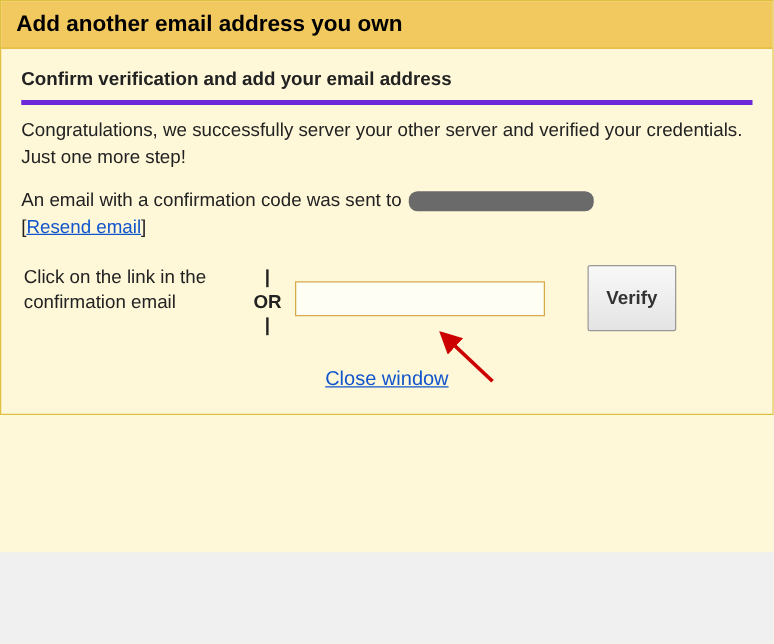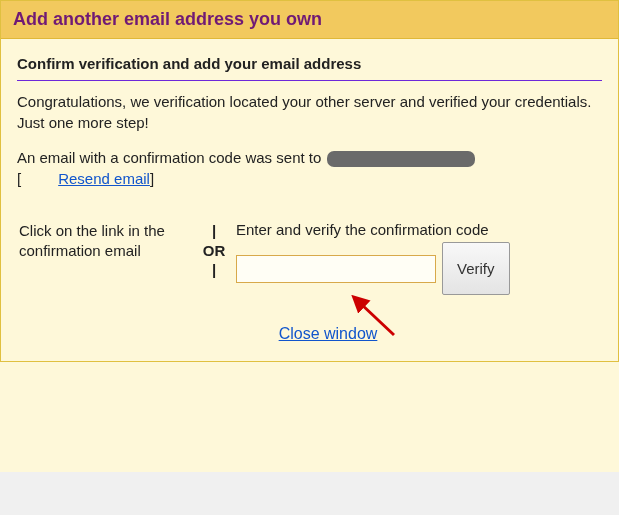--- a/index.html
+++ b/index.html
@@ -14,59 +14,58 @@
       border: 1px solid #e0c040;
     }
     .dialog-header {
       background: #f2c95e;
       padding: 8px 12px;
       border-bottom: 1px solid #e0b838;
     }
     .dialog-title {
       font-size: 18px;
       font-weight: bold;
-      color: #701a75;
+      color: #000000;
     }
     .content {
       padding: 12px 16px 18px 16px;
     }
     .subtitle {
       font-size: 15px;
       font-weight: bold;
       color: #222;
       padding: 4px 0 8px 0;
-      border-bottom: 1px solid #6d28d9;
+      border-bottom: 4px solid #6d28d9;
       margin-bottom: 10px;
     }
     .congrats {
       font-size: 15px;
       color: #222;
       line-height: 1.4;
       margin-bottom: 14px;
     }
     .email-info {
       font-size: 15px;
       color: #222;
       line-height: 1.4;
-      margin-bottom: 32px;
+      margin-bottom: 20px;
     }
     .obscured {
       display: inline-block;
       vertical-align: middle;
       width: 148px;
       height: 16px;
       background: #6a6a6a;
       border-radius: 7px;
       margin-left: 2px;
     }
     .link {
       color: #1155cc;
       text-decoration: underline;
       cursor: pointer;
-      padding-left: 37px;
     }
     .options-row {
       display: flex;
       align-items: flex-start;
       margin: 16px 2px 6px 2px;
       justify-content: flex-end;
     }
     .left-col {
       width: 165px;
       font-size: 15px;
@@ -100,26 +99,27 @@
       width: 190px;
       height: 22px;
       border: 1px solid #d8a94a;
       background: #fffef5;
       padding: 2px 4px;
       font-size: 14px;
     }
     .verify-btn {
       padding: 17px 14px;
       font-size: 15px;
-      font-weight: normal;
+      font-weight: bold;
       background: linear-gradient(#f8f8f8, #e4e4e4);
       border: 1px solid #999;
       border-radius: 2px;
       cursor: pointer;
       color: #333;
+      margin-left: 28px;
     }
     .close-row {
       text-align: center;
       margin-top: 24px;
     }
     .arrow {
       position: relative;
       margin-top: 6px;
     }
     .arrow svg {
@@ -134,35 +134,34 @@
   </style>
 </head>
 <body>
 
 <div class="dialog">
   <div class="dialog-header">
     <div class="dialog-title">Add another email address you own</div>
   </div>
   <div class="content">
     <div class="subtitle">Confirm verification and add your email address</div>
-    <div class="congrats">Congratulations, we verification located your other server and verified your credentials. Just one more step!</div>
+    <div class="congrats">Congratulations, we successfully server your other server and verified your credentials. Just one more step!</div>
     <div class="email-info">
       <span>An email with a confirmation code was sent to </span><span class="obscured"></span><br>
       <span>[</span><span class="link">Resend email</span><span>]</span><br>
     </div>
 
     <div class="options-row">
       <div class="left-col">Click on the link in the confirmation email</div>
       <div class="or-col">
         <div>|</div>
         <div>OR</div>
         <div>|</div>
       </div>
       <div class="right-col">
-        <div class="right-label">Enter and verify the confirmation code</div>
         <div class="input-row">
           <input type="text" class="code-input" style="">
           <button class="verify-btn">Verify</button>
         </div>
         <div class="arrow">
           <svg width="60" height="48">
             <defs>
               <marker id="ah" markerWidth="8" markerHeight="8" refX="2" refY="3" orient="auto">
                 <polygon points="0,0 6,3 0,6" fill="#cc0000"></polygon>
               </marker>

